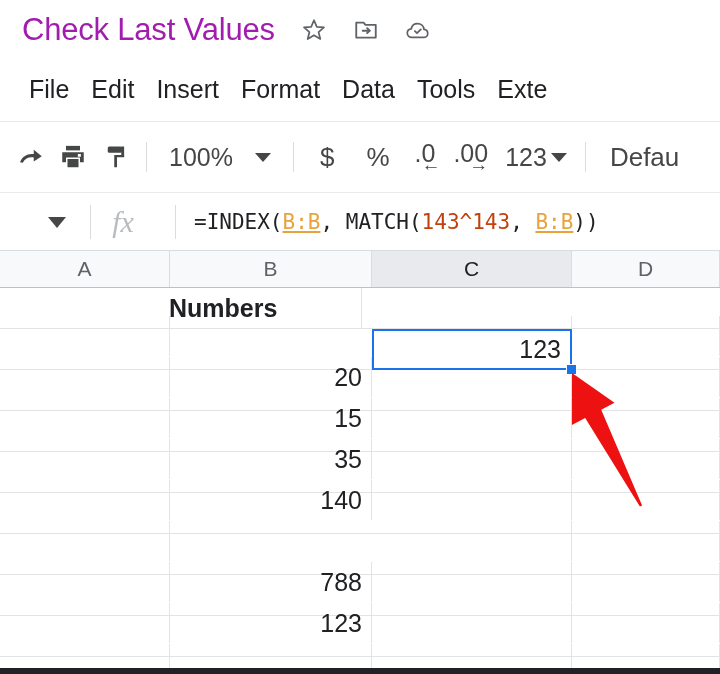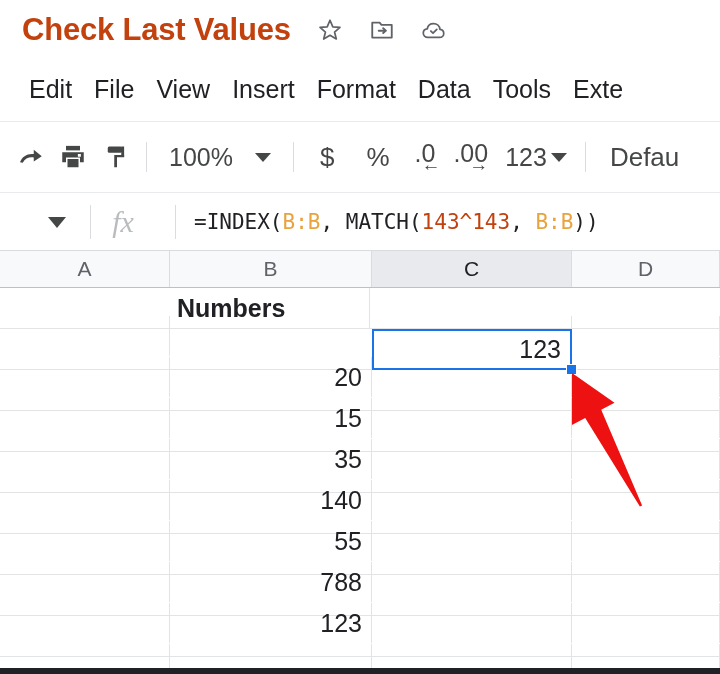--- a/index.html
+++ b/index.html
@@ -20,22 +20,22 @@
   #titlebar {
     position: absolute;
     left: 0; top: 0;
     width: 720px; height: 60px;
     display: flex;
     align-items: center;
   }
   #doc-title {
     margin-left: 22px;
     font-size: 31px;
-    color: #c2410c;
-    font-weight: 700;
+    color: #a21caf;
+    font-weight: 400;
     letter-spacing: -0.2px;
     white-space: nowrap;
   }
   .title-icon {
     margin-left: 26px;
     width: 26px; height: 26px;
     display: flex;
     align-items: center;
     justify-content: center;
     color: #5f6368;
@@ -198,21 +198,21 @@
     margin-left: 4px;
   }
   #formula-text {
     margin-left: 18px;
     font-family: "DejaVu Sans Mono", monospace;
     font-size: 21px;
     color: #202124;
     white-space: nowrap;
     letter-spacing: 0px;
   }
-  #formula-text .ref { color: #e8a33d; }
+  #formula-text .ref { color: #e8a33d; text-decoration: underline; }
   #formula-text .num { color: #c2410c; }
   #formulabar-sep-bottom {
     position: absolute;
     left: 0; top: 250px;
     width: 720px; height: 1px;
     background: #d9dbde;
   }
 
   
   #grid {
@@ -336,23 +336,22 @@
 
   <div class="title-icon">
     <svg width="27" height="27" viewBox="0 0 24 24" fill="none" stroke="currentColor" stroke-width="1.6" stroke-linejoin="round" stroke-linecap="round">
       <path d="M6.3 18.4 C3.9 18.4 2.1 16.6 2.1 14.4 C2.1 12.3 3.7 10.6 5.8 10.4 C6.3 7.6 8.7 5.6 11.6 5.6 C14.7 5.6 17.2 7.9 17.5 10.9 C19.6 11.2 21 12.9 21 14.7 C21 16.8 19.3 18.4 17.2 18.4 Z"></path>
       <path d="M9.1 12.5 L11.1 14.5 L14.6 10.9" stroke-width="1.6"></path>
     </svg>
   </div>
 </div>
 
 <div id="menubar">
+  <div class="menu-item">File</div>
   <div class="menu-item">Edit</div>
-  <div class="menu-item">File</div>
-  <div class="menu-item">View</div>
   <div class="menu-item">Insert</div>
   <div class="menu-item">Format</div>
   <div class="menu-item">Data</div>
   <div class="menu-item">Tools</div>
   <div class="menu-item">Exte</div>
 </div>
 
 <div id="toolbar-sep-top"></div>
 
 <div id="toolbar">
@@ -429,21 +428,21 @@
   <div id="colheader">
       <div class="colhead" style="left: 0px; width: 170px;">A</div>
       <div class="colhead" style="left: 170px; width: 202px;">B</div>
       <div class="colhead selected" style="left: 372px; width: 200px;">C</div>
       <div class="colhead" style="left: 572px; width: 148px;">D</div>
     </div>
 
   <div id="gridbody">
       <div class="grow" style="top: 0px;">
         <div class="gcell align-right" style="left: 0px; width: 170px;"></div>
-        <div class="gcell align-left bold" style="left: 168px; width: 202px;">Numbers</div>
+        <div class="gcell align-left bold" style="left: 160px; width: 202px;">Numbers</div>
         <div class="gcell align-right" style="left: 372px; width: 200px;"></div>
         <div class="gcell align-right" style="left: 572px; width: 148px;"></div>
       </div>
       <div class="grow" style="top: 41px;">
         <div class="gcell align-right" style="left: 0px; width: 170px;"></div>
         <div class="gcell align-right" style="left: 170px; width: 202px;">20</div>
         <div class="gcell align-right" style="left: 372px; width: 200px;"></div>
         <div class="gcell align-right" style="left: 572px; width: 148px;"></div>
       </div>
       <div class="grow" style="top: 82px;">
@@ -459,21 +458,20 @@
         <div class="gcell align-right" style="left: 572px; width: 148px;"></div>
       </div>
       <div class="grow" style="top: 164px;">
         <div class="gcell align-right" style="left: 0px; width: 170px;"></div>
         <div class="gcell align-right" style="left: 170px; width: 202px;">140</div>
         <div class="gcell align-right" style="left: 372px; width: 200px;"></div>
         <div class="gcell align-right" style="left: 572px; width: 148px;"></div>
       </div>
       <div class="grow" style="top: 205px;">
         <div class="gcell align-right" style="left: 0px; width: 170px;"></div>
-        <div class="gcell align-right" style="left: 170px; width: 202px;">55</div>
         <div class="gcell align-right" style="left: 372px; width: 200px;"></div>
         <div class="gcell align-right" style="left: 572px; width: 148px;"></div>
       </div>
       <div class="grow" style="top: 246px; padding-left: 16px;">
         <div class="gcell align-right" style="left: 0px; width: 170px;"></div>
         <div class="gcell align-right" style="left: 170px; width: 202px;">788</div>
         <div class="gcell align-right" style="left: 372px; width: 200px;"></div>
         <div class="gcell align-right" style="left: 572px; width: 148px;"></div>
       </div>
       <div class="grow" style="top: 287px;">

